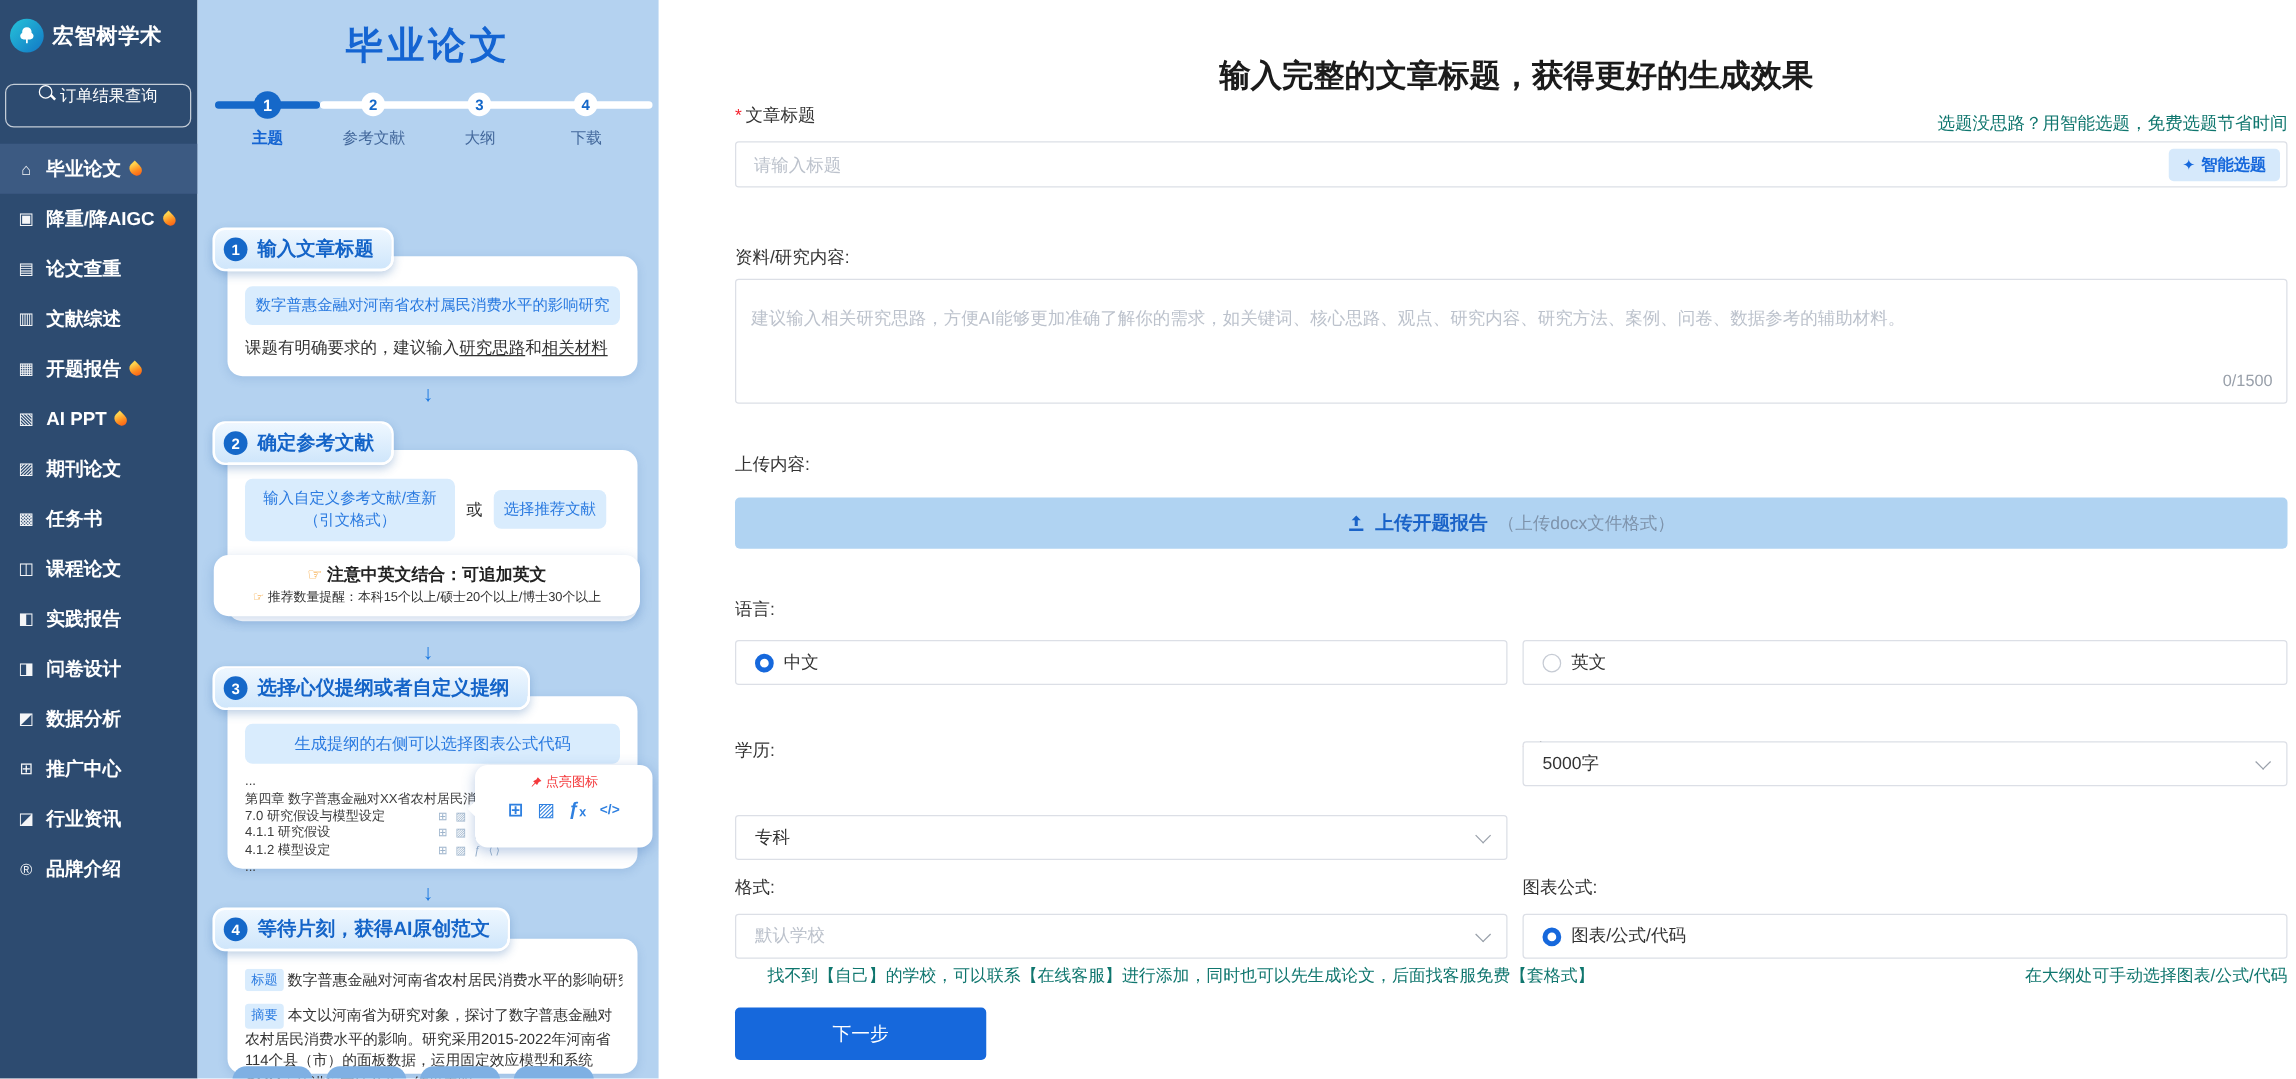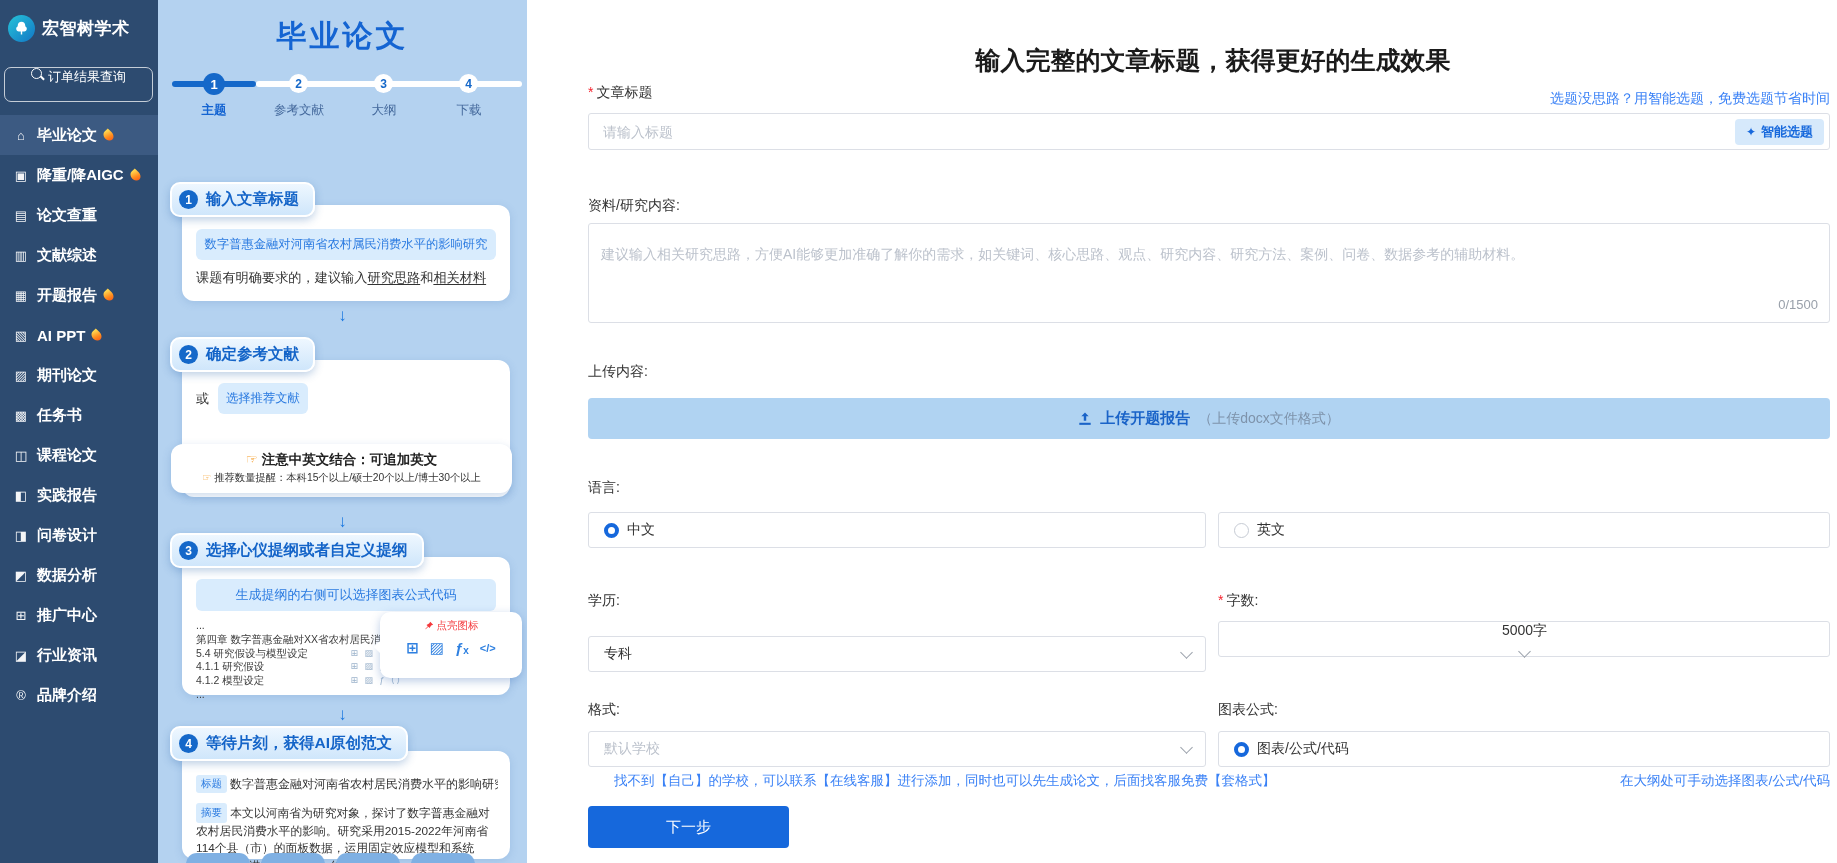--- a/index.html
+++ b/index.html
@@ -77,21 +77,21 @@
   .c4-abs{margin-top:10px;font-size:11.8px;line-height:1.5;color:#333;}
   .bpills{position:absolute;left:28px;top:853px;display:flex;gap:11px;z-index:6;}
   .bpill{width:64px;height:22px;border-radius:12px;background:#7fb0e3;}
 
   
   .main{position:absolute;left:527px;top:0;width:1310px;height:100%;background:#fff;}
   .form{position:absolute;left:61px;top:0;width:1242px;height:100%;}
   .heading{position:absolute;top:44px;left:4px;width:100%;text-align:center;font-size:25px;font-weight:600;color:#1b1b1b;}
   .lbl{position:absolute;font-size:14px;color:#333;}
   .req::before{content:"*";color:#f5222d;margin-right:3px;}
-  .hint-orange{position:absolute;font-size:14px;color:#3b82f6;white-space:nowrap;}
+  .hint-orange{position:absolute;font-size:14px;color:#0f766e;white-space:nowrap;}
   .tin{position:absolute;left:0;top:113px;width:100%;height:37px;border:1px solid #dcdfe6;border-radius:3px;
     box-sizing:border-box;padding:0 120px 0 14px;font-size:14px;color:#333;outline:none;
     font-family:"Liberation Sans","DejaVu Sans",sans-serif;}
   .tin::placeholder{color:#bcc2cc;}
   .smart-btn{position:absolute;top:119px;right:6px;height:26px;padding:0 11px;background:#d6e9fb;border-radius:4px;
     color:#1668dc;font-size:13px;font-weight:700;display:flex;align-items:center;gap:5px;cursor:pointer;}
   .smart-btn .spark{font-size:12px;font-weight:400;}
   .tarea{position:absolute;left:0;top:223px;width:100%;height:100px;border:1px solid #dcdfe6;border-radius:3px;
     box-sizing:border-box;padding:22px 12px;font-size:14px;color:#333;resize:none;outline:none;
     font-family:"Liberation Sans","DejaVu Sans",sans-serif;}
@@ -235,20 +235,21 @@
       </div>
     </div>
     <div class="arrow-down" style="top:306px;">↓</div>
 
     <div class="badge" style="top:337px;">
       <span class="badge-num">2</span>
       <span class="badge-text">确定参考文献</span>
     </div>
     <div class="fcard" style="top:360px;height:137px;">
       <div class="pills-row">
+        <div class="blue-pill pill-two">输入自定义参考文献/查新（引文格式）</div>
         <span class="or-txt">或</span>
         <div class="blue-pill">选择推荐文献</div>
       </div>
     </div>
     <div class="note-box">
       <div class="note-l1">
         <span class="hand">☞</span>
         <span>注意中英文结合：可追加英文</span>
       </div>
       <div class="note-l2">
@@ -261,21 +262,21 @@
     <div class="badge" style="top:533px;">
       <span class="badge-num">3</span>
       <span class="badge-text">选择心仪提纲或者自定义提纲</span>
     </div>
     <div class="fcard" style="top:557px;height:138px;">
       <div class="blue-pill" style="margin:22px 14px 0;font-size:13px;">生成提纲的右侧可以选择图表公式代码</div>
       <div class="outline">
         <div class="ol-row wide">...</div>
         <div class="ol-row wide">第四章 数字普惠金融对XX省农村居民消费水</div>
         <div class="ol-row">
-          <span>5.4 研究假设与模型设定</span>
+          <span>7.0 研究假设与模型设定</span>
           <span class="ol-ic">⊞ ▨ ƒ ⟨⟩</span>
         </div>
         <div class="ol-row">
           <span>4.1.1 研究假设</span>
           <span class="ol-ic">⊞ ▨ ƒ ⟨⟩</span>
         </div>
         <div class="ol-row">
           <span>4.1.2 模型设定</span>
           <span class="ol-ic">⊞ ▨ ƒ ⟨⟩</span>
         </div>
@@ -351,25 +352,25 @@
         <span class="rdo on"></span>
         <span>中文</span>
       </div>
       <div class="optbox col2" style="top:512px;">
         <span class="rdo off"></span>
         <span>英文</span>
       </div>
 
       <div class="lbl" style="top:592px;left:0;">学历:</div>
       <div class="lbl req" style="top:592px;left:630px;">字数:</div>
-      <div class="selbox col1" style="top:636px;">
+      <div class="selbox col1" style="top:652px;">
         <span>专科</span>
         <span class="chev"></span>
       </div>
-      <div class="selbox col2" style="top:621px;flex-direction:column;">
+      <div class="selbox col2" style="top:593px;">
         <span>5000字</span>
         <span class="chev"></span>
       </div>
 
       <div class="lbl" style="top:701px;left:0;">格式:</div>
       <div class="lbl" style="top:701px;left:630px;">图表公式:</div>
       <div class="selbox col1" style="top:731px;">
         <span class="sel-ph">默认学校</span>
         <span class="chev"></span>
       </div>

